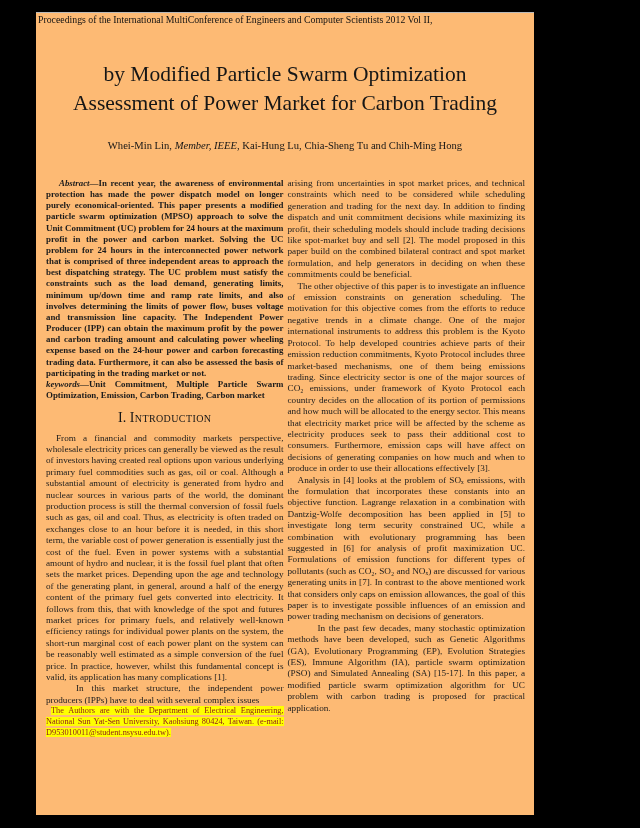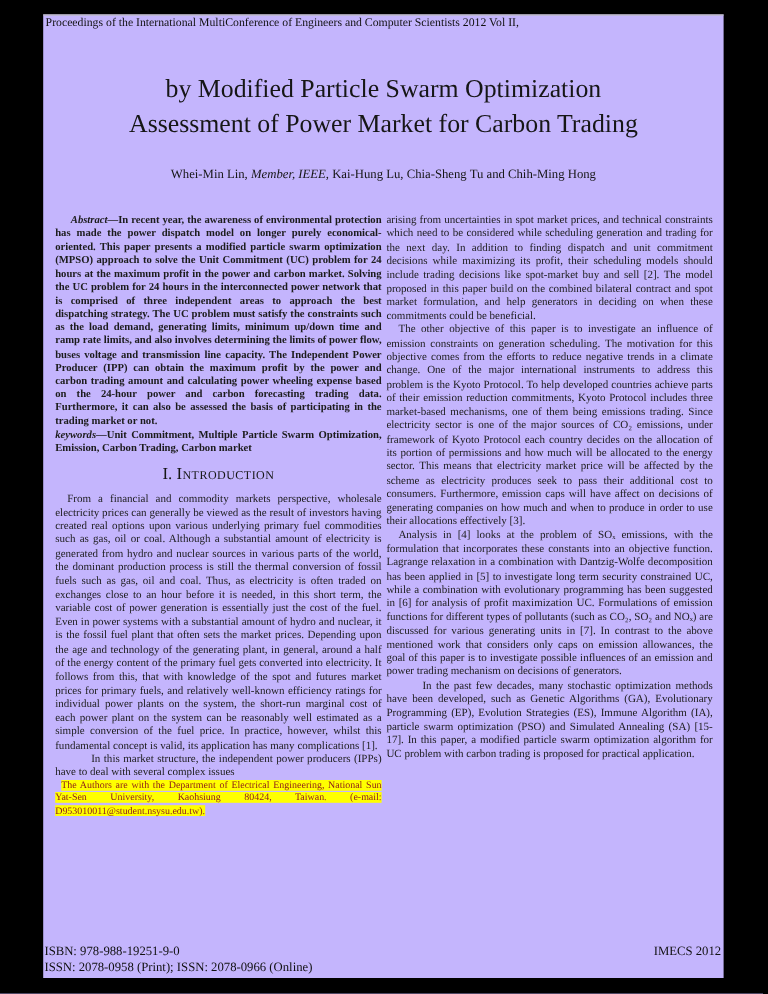--- a/index.html
+++ b/index.html
@@ -5,22 +5,22 @@
   html, body { margin:0; padding:0; }
   body {
     width:640px; height:828px;
     background:#000000;
     position:relative;
     font-family:"Liberation Serif", serif;
     overflow:hidden;
   }
   .page {
     position:absolute; left:36px; top:12px;
-    width:567px; height:803px;
-    background:#c4b5fd;
+    width:498px; height:803px;
+    background:#fdba74;
     overflow:hidden;
     border-top:1px solid #b9b9b9;
     box-sizing:border-box;
   }
   .proc-header {
     position:absolute; top:1px; left:2px; right:2px;
     font-size:9.8px; line-height:12.6px;
     color:#111111;
     text-align:left;
   }
@@ -123,21 +123,14 @@
 
     <div class="col">
       <p>arising from uncertainties in spot market prices, and technical constraints which need to be considered while scheduling generation and trading for the next day. In addition to finding dispatch and unit commitment decisions while maximizing its profit, their scheduling models should include trading decisions like spot-market buy and sell [2]. The model proposed in this paper build on the combined bilateral contract and spot market formulation, and help generators in deciding on when these commitments could be beneficial.</p>
       <p class="indent">The other objective of this paper is to investigate an influence of emission constraints on generation scheduling. The motivation for this objective comes from the efforts to reduce negative trends in a climate change. One of the major international instruments to address this problem is the Kyoto Protocol. To help developed countries achieve parts of their emission reduction commitments, Kyoto Protocol includes three market-based mechanisms, one of them being emissions trading. Since electricity sector is one of the major sources of CO₂ emissions, under framework of Kyoto Protocol each country decides on the allocation of its portion of permissions and how much will be allocated to the energy sector. This means that electricity market price will be affected by the scheme as electricity produces seek to pass their additional cost to consumers. Furthermore, emission caps will have affect on decisions of generating companies on how much and when to produce in order to use their allocations effectively [3].</p>
       <p class="indent">Analysis in [4] looks at the problem of SOₓ emissions, with the formulation that incorporates these constants into an objective function. Lagrange relaxation in a combination with Dantzig-Wolfe decomposition has been applied in [5] to investigate long term security constrained UC, while a combination with evolutionary programming has been suggested in [6] for analysis of profit maximization UC. Formulations of emission functions for different types of pollutants (such as CO₂, SO₂ and NOₓ) are discussed for various generating units in [7]. In contrast to the above mentioned work that considers only caps on emission allowances, the goal of this paper is to investigate possible influences of an emission and power trading mechanism on decisions of generators.</p>
       <p class="indent-large">In the past few decades, many stochastic optimization methods have been developed, such as Genetic Algorithms (GA), Evolutionary Programming (EP), Evolution Strategies (ES), Immune Algorithm (IA), particle swarm optimization (PSO) and Simulated Annealing (SA) [15-17]. In this paper, a modified particle swarm optimization algorithm for UC problem with carbon trading is proposed for practical application.</p>
     </div>
 
   </div>
 
-  <div class="page-footer">
-    <div class="footer-left">
-      <div>ISBN: 978-988-19251-9-0</div>
-      <div>ISSN: 2078-0958 (Print); ISSN: 2078-0966 (Online)</div>
-    </div>
-    <div class="footer-right">IMECS 2012</div>
-  </div>
 
 </div>
 
 </body></html>

